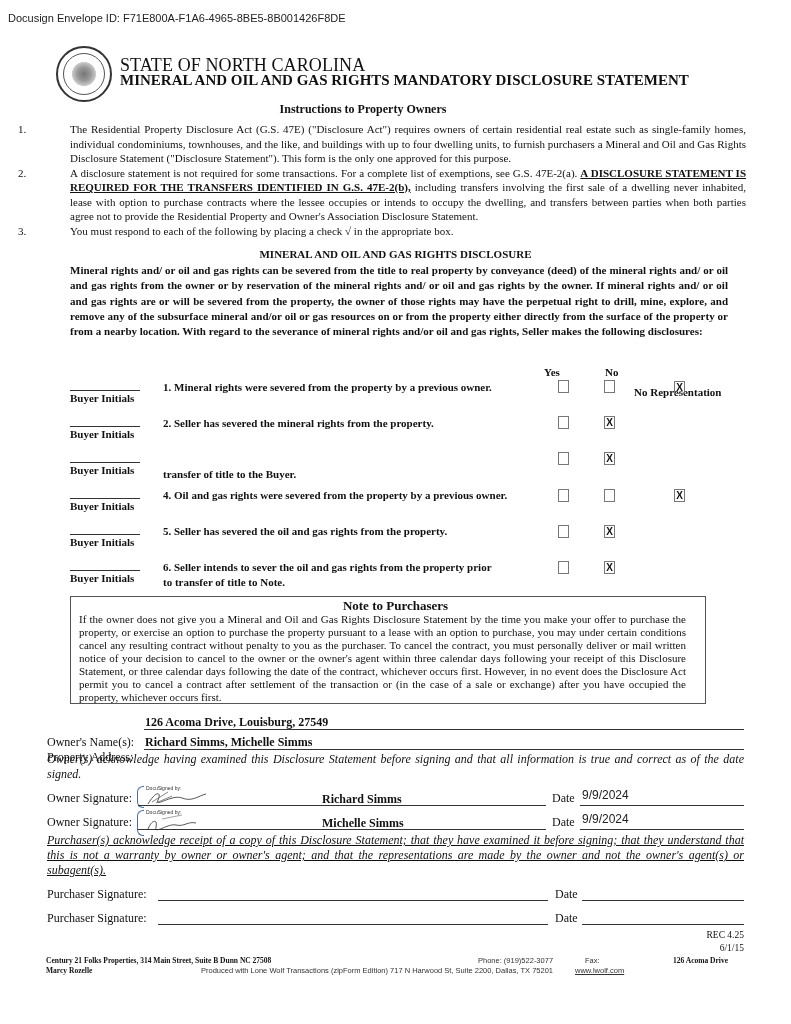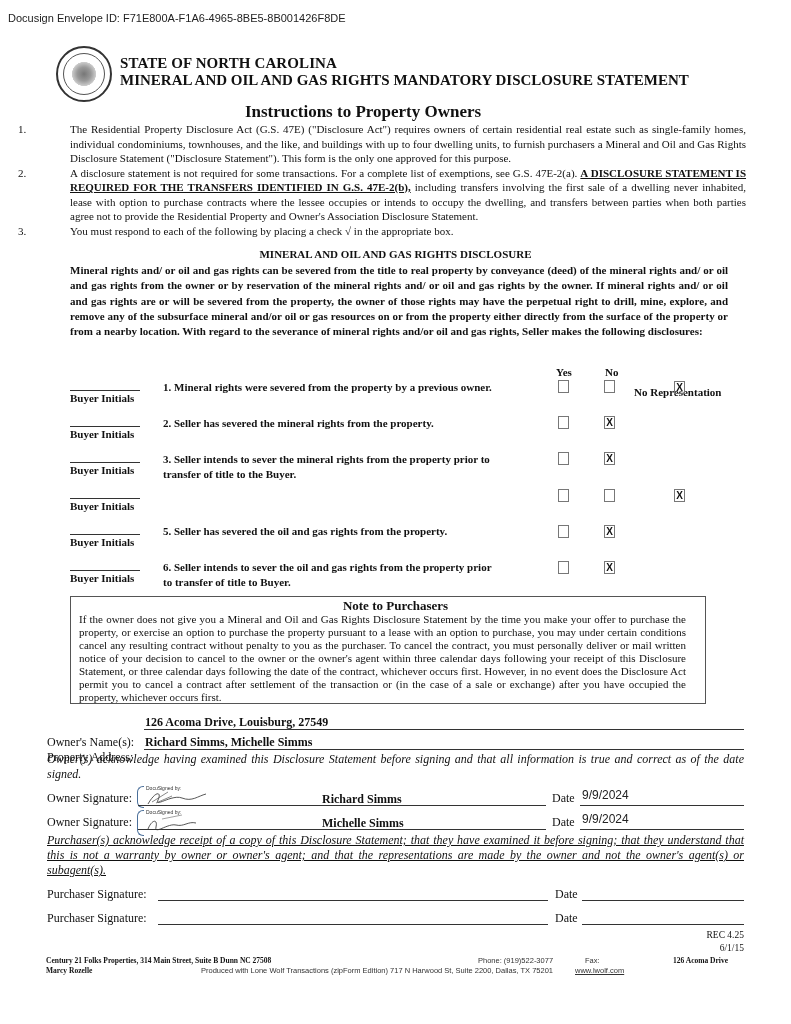--- a/index.html
+++ b/index.html
@@ -2,23 +2,23 @@
 <html><head>
 <meta charset="utf-8">
 <style>
   html, body { margin: 0; padding: 0; background: #ffffff; }
   body { width: 791px; height: 1024px; position: relative; overflow: hidden; color: #111; font-family: "Liberation Serif", serif; }
   .abs { position: absolute; }
   .envelope { left: 8px; top: 12px; font-family: "Liberation Sans", sans-serif; font-size: 11px; color: #222; }
   .seal { left: 56px; top: 46px; width: 56px; height: 56px; border-radius: 50%; border: 2px solid #333; box-sizing: border-box; }
   .seal::before { content: ""; position: absolute; left: 5px; top: 5px; right: 5px; bottom: 5px; border-radius: 50%; border: 1px solid #555; }
   .seal::after { content: ""; position: absolute; left: 14px; top: 14px; width: 24px; height: 24px; border-radius: 40%; background: radial-gradient(circle, #777 0%, #999 40%, #ccc 70%, transparent 72%); }
-  .title1 { left: 120px; top: 55px; font-weight: bold; font-size: 15px; letter-spacing: 0.1px; }
+  .title1 { left: 120px; top: 55px; font-weight: normal; font-size: 18px; letter-spacing: 0.1px; }
   .title2 { left: 120px; top: 72px; font-weight: bold; font-size: 15px; }
-  .instr-head { left: 0; width: 726px; top: 102px; text-align: center; font-weight: bold; font-size: 17px; }
+  .instr-head { left: 0; width: 726px; top: 102px; text-align: center; font-weight: bold; font-size: 12px; }
   .olist { left: 18px; top: 122px; width: 728px; font-size: 11px; line-height: 14.5px; }
   .olist .item { position: relative; padding-left: 52px; text-align: justify; margin-bottom: 0; }
   .olist .num { position: absolute; left: 0; top: 0; }
   .ul-bold { font-weight: bold; text-decoration: underline; }
   .disc-head { left: 0; width: 791px; top: 248px; text-align: center; font-weight: bold; font-size: 11px; }
   .disc-body { left: 70px; top: 263px; width: 658px; font-weight: bold; font-size: 11px; line-height: 15.3px; text-align: justify; }
   .col-h { top: 366px; font-weight: bold; font-size: 11px; }
   .q-row { position: absolute; left: 0; width: 791px; height: 36px; }
   .initials-line { position: absolute; left: 70px; top: 24px; width: 70px; border-top: 1px solid #333; }
   .initials-lbl { position: absolute; left: 70px; top: 26px; font-weight: bold; font-size: 11px; }
@@ -59,21 +59,21 @@
   </div>
   <div class="item">
     <span class="num">3.</span>
     <span>You must respond to each of the following by placing a check √ in the appropriate box.</span>
   </div>
 </div>
 
 <div class="abs disc-head">MINERAL AND OIL AND GAS RIGHTS DISCLOSURE</div>
 <div class="abs disc-body">Mineral rights and/ or oil and gas rights can be severed from the title to real property by conveyance (deed) of the mineral rights and/ or oil and gas rights from the owner or by reservation of the mineral rights and/ or oil and gas rights by the owner. If mineral rights and/ or oil and gas rights are or will be severed from the property, the owner of those rights may have the perpetual right to drill, mine, explore, and remove any of the subsurface mineral and/or oil or gas resources on or from the property either directly from the surface of the property or from a nearby location. With regard to the severance of mineral rights and/or oil and gas rights, Seller makes the following disclosures:</div>
 
-<div class="abs col-h" style="left:556px;">Yes</div>
+<div class="abs col-h" style="left:544px;">Yes</div>
 <div class="abs col-h" style="left:605px;">No</div>
 <div class="abs col-h" style="left:634px;margin-top:20px;">No Representation</div>
 
 <div class="q-row" style="top:366px;">
   <div class="initials-line"></div>
   <div class="initials-lbl">Buyer Initials</div>
   <div class="q-text"><span>1. Mineral rights were severed from the property by a previous owner.</span><br><span></span></div>
   <div class="cb" style="left:558px;top:14px;"></div>
   <div class="cb" style="left:604px;top:14px;"></div>
   <div class="cb" style="left:674px;top:15px;">X</div>
@@ -83,45 +83,46 @@
   <div class="initials-line"></div>
   <div class="initials-lbl">Buyer Initials</div>
   <div class="q-text"><span>2. Seller has severed the mineral rights from the property.</span><br><span></span></div>
   <div class="cb" style="left:558px;top:14px;"></div>
   <div class="cb" style="left:604px;top:14px;">X</div>
 </div>
 
 <div class="q-row" style="top:438px;">
   <div class="initials-line"></div>
   <div class="initials-lbl">Buyer Initials</div>
-  <div class="q-text"><span>3. Seller intends to sever the mineral rights from the property prior to</span><br><span>transfer of title to the Buyer.</span></div>
+  <div class="q-text"><br><span>transfer of title to the Buyer.</span></div>
   <div class="cb" style="left:558px;top:14px;"></div>
   <div class="cb" style="left:604px;top:14px;">X</div>
 </div>
 
 <div class="q-row" style="top:474px;">
   <div class="initials-line"></div>
   <div class="initials-lbl">Buyer Initials</div>
+  <div class="q-text"><span>4. Oil and gas rights were severed from the property by a previous owner.</span><br><span></span></div>
   <div class="cb" style="left:558px;top:15px;"></div>
   <div class="cb" style="left:604px;top:15px;"></div>
   <div class="cb" style="left:674px;top:15px;">X</div>
 </div>
 
 <div class="q-row" style="top:510px;">
   <div class="initials-line"></div>
   <div class="initials-lbl">Buyer Initials</div>
   <div class="q-text"><span>5. Seller has severed the oil and gas rights from the property.</span><br><span></span></div>
   <div class="cb" style="left:558px;top:15px;"></div>
   <div class="cb" style="left:604px;top:15px;">X</div>
 </div>
 
 <div class="q-row" style="top:546px;">
   <div class="initials-line"></div>
   <div class="initials-lbl">Buyer Initials</div>
-  <div class="q-text"><span>6. Seller intends to sever the oil and gas rights from the property prior</span><br><span>to transfer of title to Buyer.</span></div>
+  <div class="q-text"><span>6. Seller intends to sever the oil and gas rights from the property prior</span><br><span>to transfer of title to Note.</span></div>
   <div class="cb" style="left:558px;top:15px;"></div>
   <div class="cb" style="left:604px;top:15px;">X</div>
 </div>
 
 <div class="abs note-box"></div>
 <div class="abs note-title">Note to Purchasers</div>
 <div class="abs note-text">If the owner does not give you a Mineral and Oil and Gas Rights Disclosure Statement by the time you make your offer to purchase the property, or exercise an option to purchase the property pursuant to a lease with an option to purchase, you may under certain conditions cancel any resulting contract without penalty to you as the purchaser. To cancel the contract, you must personally deliver or mail written notice of your decision to cancel to the owner or the owner's agent within three calendar days following your receipt of this Disclosure Statement, or three calendar days following the date of the contract, whichever occurs first. However, in no event does the Disclosure Act permit you to cancel a contract after settlement of the transaction or (in the case of a sale or exchange) after you have occupied the property, whichever occurs first.</div>
 
 <div class="abs field-row" style="top:715px;margin-top:35px;">
   <span>Property Address:</span>

